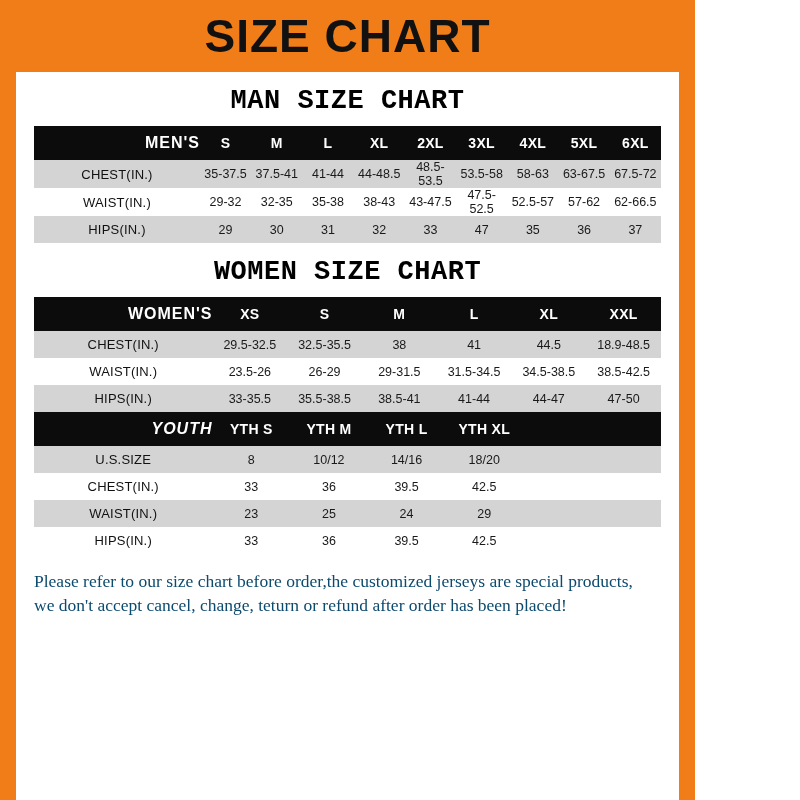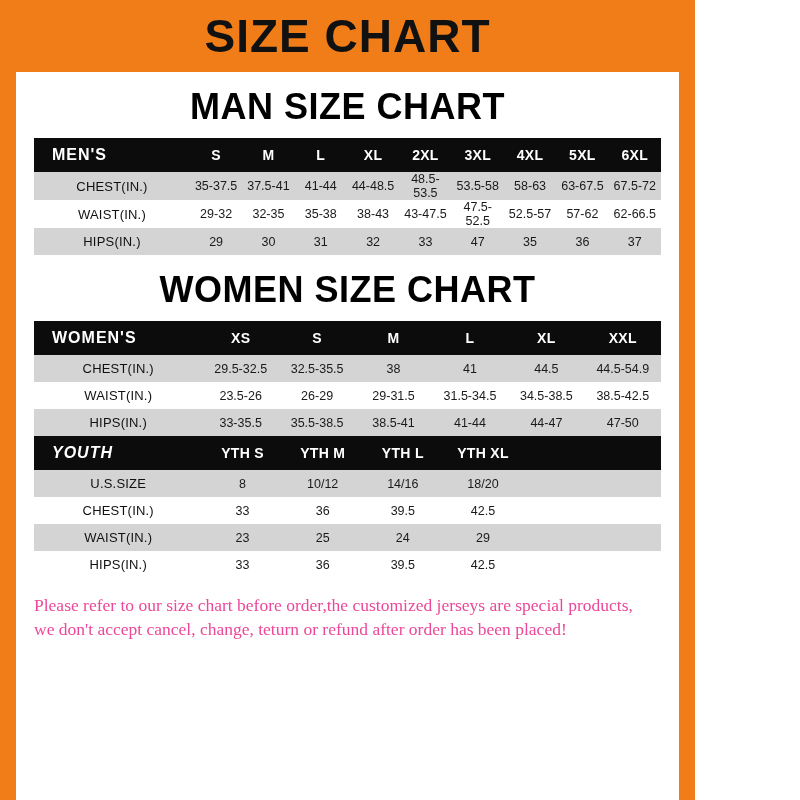--- a/index.html
+++ b/index.html
@@ -38,23 +38,23 @@
     letter-spacing: 1px;
     color: #111111;
     text-align: center;
     line-height: 1;
   }
   .section {
     padding: 0 18px;
   }
   .section-title {
     text-align: center;
-    font-family: Liberation Sans, sans-serif;
+    font-family: Liberation Mono, monospace;
     font-weight: bold;
-    font-size: 36px;
+    font-size: 27px;
     color: #000000;
     letter-spacing: 0.5px;
     margin: 14px 0 10px 0;
   }
   table.size-table {
     border-collapse: collapse;
     width: 100%;
     table-layout: fixed;
   }
   table.size-table th,
@@ -68,40 +68,40 @@
   }
   table.size-table thead th {
     background: #0c0c0c;
     color: #ffffff;
     font-weight: bold;
     font-size: 14px;
     height: 34px;
     letter-spacing: 0.3px;
   }
   table.size-table thead th.corner {
-    text-align: left;
-    padding-left: 18px;
+    text-align: right;
+    padding-left: 28px;
     font-size: 16px;
     letter-spacing: 1px;
   }
   table.size-table tbody tr.alt-light td {
     background: #d4d4d4;
   }
   table.size-table tbody tr.alt-white td {
     background: #ffffff;
   }
   table.size-table tbody td.rowhead {
     font-size: 13px;
     color: #111111;
     letter-spacing: 0.2px;
     margin-left: 19px;
   }
   .footer-note {
     margin: 16px 18px 0 18px;
-    color: #ec4899;
+    color: #0c4a6e;
     font-family: "Liberation Serif", serif;
     font-size: 17.5px;
     line-height: 1.35;
     text-align: left;
   }
   .men-col-first { width: 22%; }
   .women-col-first { width: 24%; }
   .youth-col-first { width: 24%; font-style: italic; }
   .youth-spacer { width: 22%; }
 </style>
@@ -187,21 +187,21 @@
         </tr>
       </thead>
       <tbody>
         <tr class="alt-light">
           <td class="rowhead">CHEST(IN.)</td>
           <td>29.5-32.5</td>
           <td>32.5-35.5</td>
           <td>38</td>
           <td>41</td>
           <td>44.5</td>
-          <td>44.5-54.9</td>
+          <td>18.9-48.5</td>
         </tr>
         <tr class="alt-white">
           <td class="rowhead">WAIST(IN.)</td>
           <td>23.5-26</td>
           <td>26-29</td>
           <td>29-31.5</td>
           <td>31.5-34.5</td>
           <td>34.5-38.5</td>
           <td>38.5-42.5</td>
         </tr>

